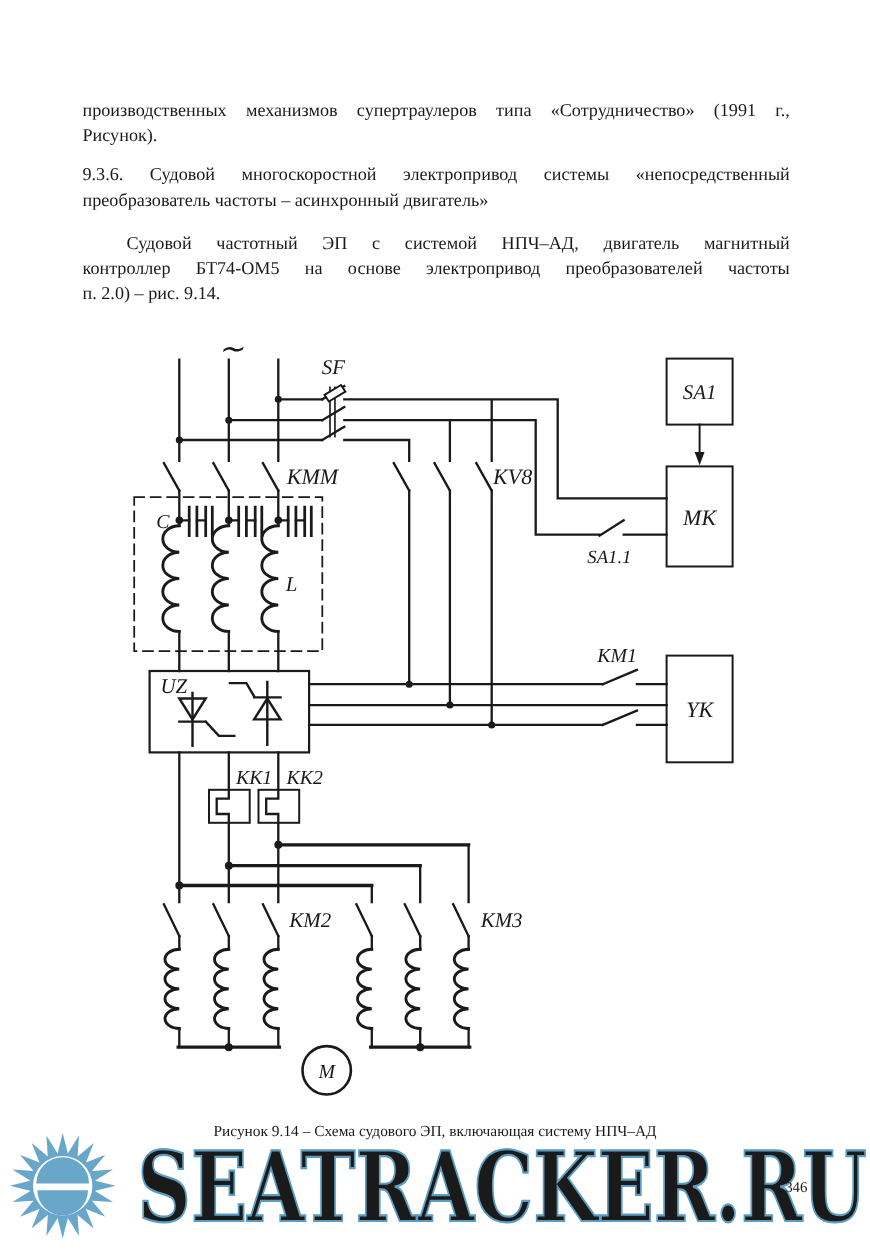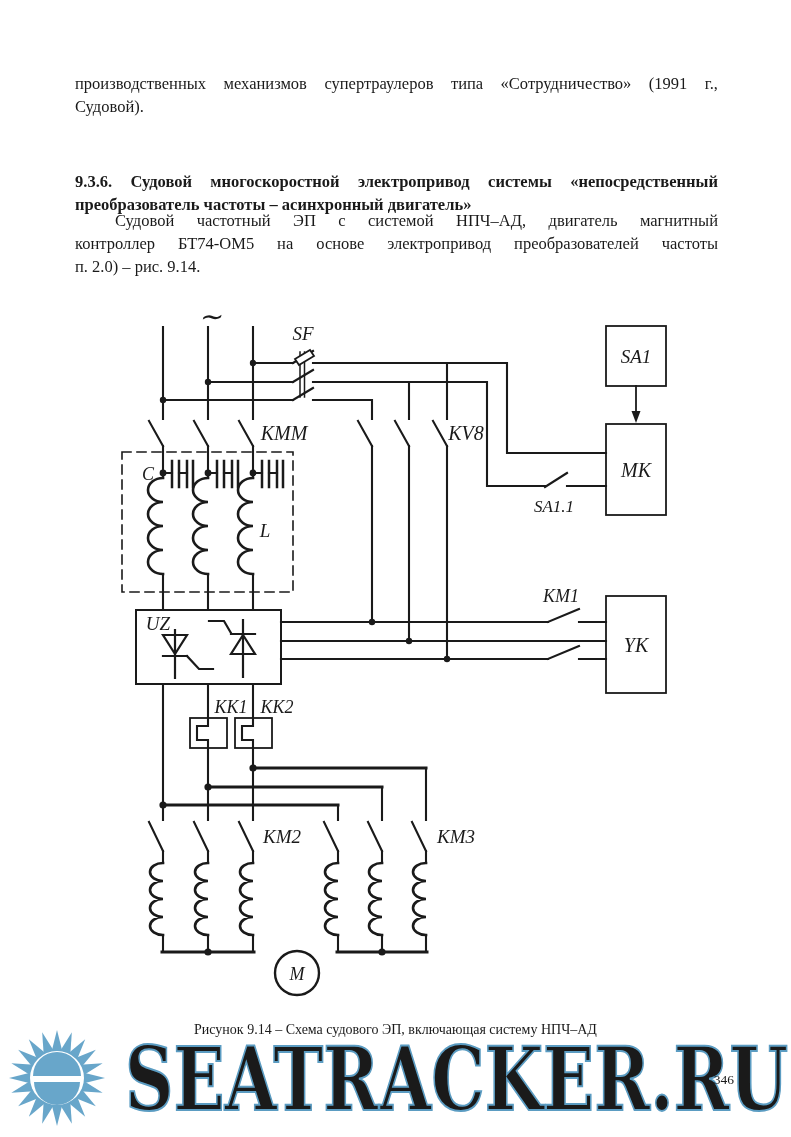--- a/index.html
+++ b/index.html
@@ -2,37 +2,37 @@
 <html><head>
 <meta charset="utf-8">
 <style>
   html,body { margin:0; padding:0; background:#ffffff; }
   body { width:791px; height:1137px; position:relative; overflow:hidden;
          font-family:"Liberation Serif", serif; color:#1a1a1a; }
   .textblock { position:absolute; left:75px; width:643px; font-size:16.5px; line-height:23px; }
   .line { display:block; }
   .just { text-align:justify; text-align-last:justify; }
   .center { text-align:left; }
-  .heading { font-weight:bold;margin-top:23px; }
+  .heading { font-weight:normal; }
   .indent { padding-left:40px; }
   #caption { position:absolute; left:0; top:1022px; width:791px; text-align:center;
              font-size:14px; z-index:4; }
   #pagenum { position:absolute; left:0; top:1072px; width:734px; text-align:right;
              font-size:13.5px; z-index:6; }
   #circuit { position:absolute; left:0; top:300px; z-index:2; }
   #wm { position:absolute; left:0; top:1020px; z-index:5; }
   svg text { font-family:"Liberation Serif", serif; font-style:italic; fill:#1a1a1a; }
   #wm text { font-family:"DejaVu Serif", serif; font-style:normal; font-weight:bold; }
 </style>
 </head>
 <body>
 
-<div class="textblock" style="top:72px">
+<div class="textblock" style="top:88px">
   <span class="line just">производственных механизмов супертраулеров типа «Сотрудничество» (1991 г.,</span>
-  <span class="line">Судовой).</span>
+  <span class="line">Рисунок).</span>
 </div>
 
 <div class="textblock heading" style="top:147px">
   <span class="line just">9.3.6. Судовой многоскоростной электропривод системы «непосредственный</span>
   <span class="line center">преобразователь частоты – асинхронный двигатель»</span>
 </div>
 
 <div class="textblock" style="top:209px">
   <span class="line just indent">Судовой частотный ЭП с системой НПЧ–АД, двигатель магнитный</span>
   <span class="line just">контроллер БТ74-ОМ5 на основе электропривод преобразователей частоты</span>

